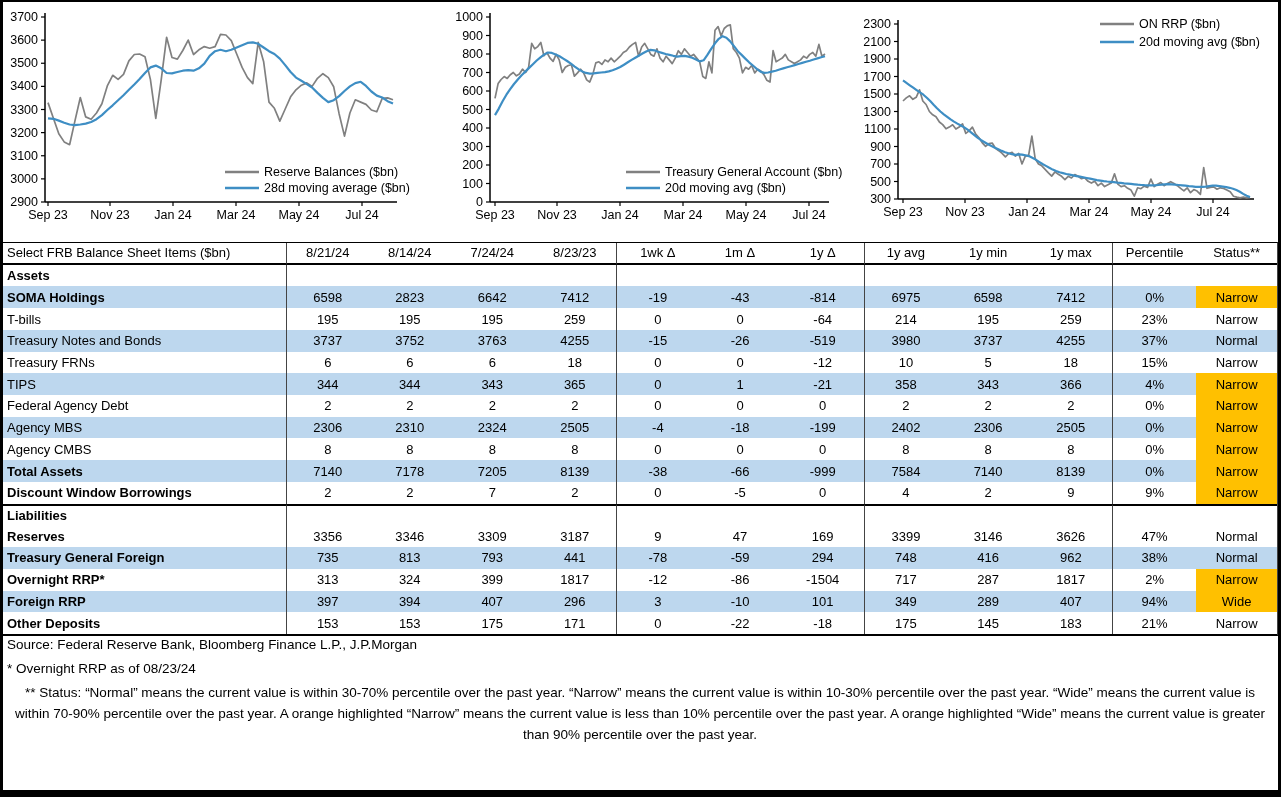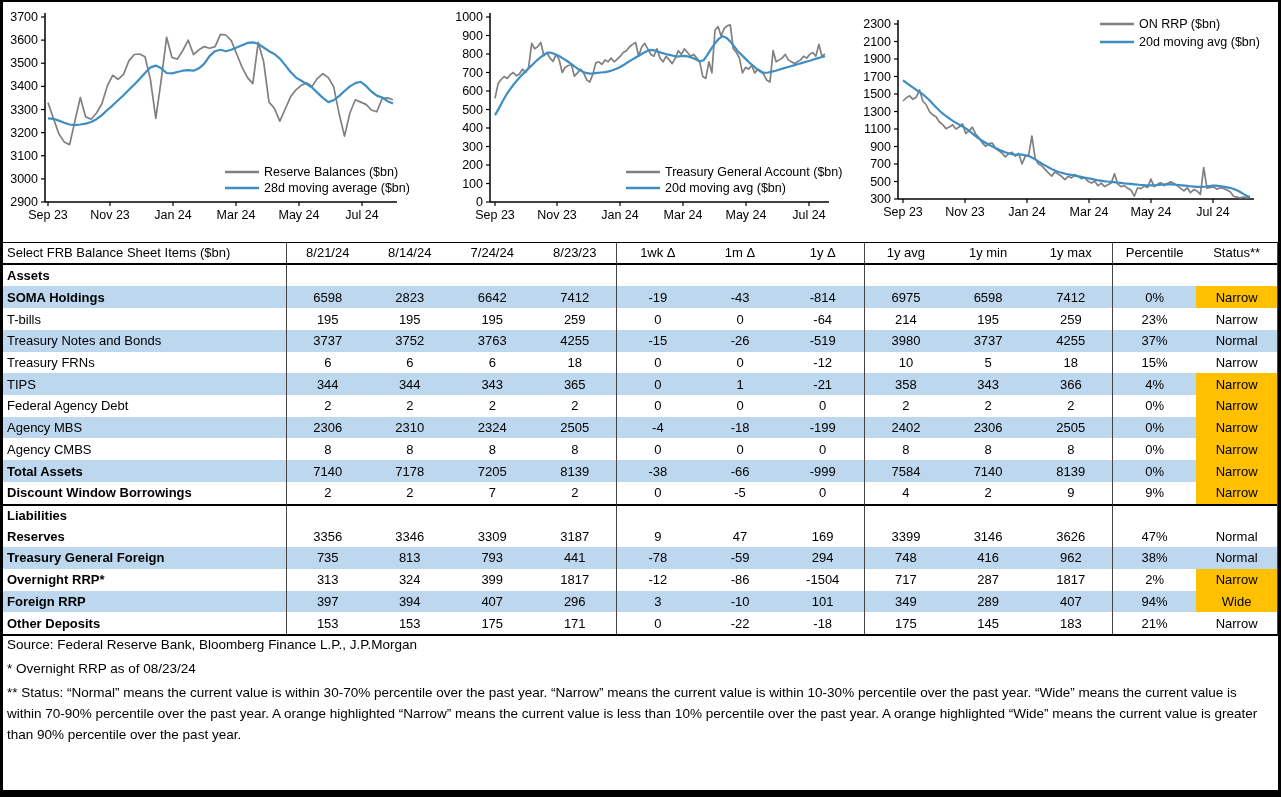--- a/index.html
+++ b/index.html
@@ -22,21 +22,21 @@
   .cell.sec{font-weight:bold;text-align:right;}
   .cell.h{border-bottom:2px solid #000;text-align:right;}
   .cell.gb{border-left:1.5px solid #444;}
   .cell.sh{background:#BDD7EE;}
   .cell.hi{background:#FFC000;}
   .cell.lb{border-top:2px solid #000;}
   
   .fn{position:absolute;left:4px;font-size:13.5px;line-height:1.55;}
   .fn.src{top:633px;text-align:right;}
   .fn.rrp{top:657px;}
-  .fn.status{top:681px;width:1266px;}
+  .fn.status{top:681px;width:1266px;text-align:center;}
 </style>
 </head>
 <body>
 
 <div class="page">
   <svg id="chart1" width="430" height="235" viewBox="0 0 430 235">
       <line x1="42" y1="11" x2="42" y2="200" stroke="#000" stroke-width="1.5"></line>
       <line x1="42" y1="200" x2="394" y2="200" stroke="#000" stroke-width="1.5"></line>
       <line x1="38" y1="200" x2="42" y2="200" stroke="#000" stroke-width="1.2"></line>
       <text x="35" y="204" text-anchor="end">2900</text>

